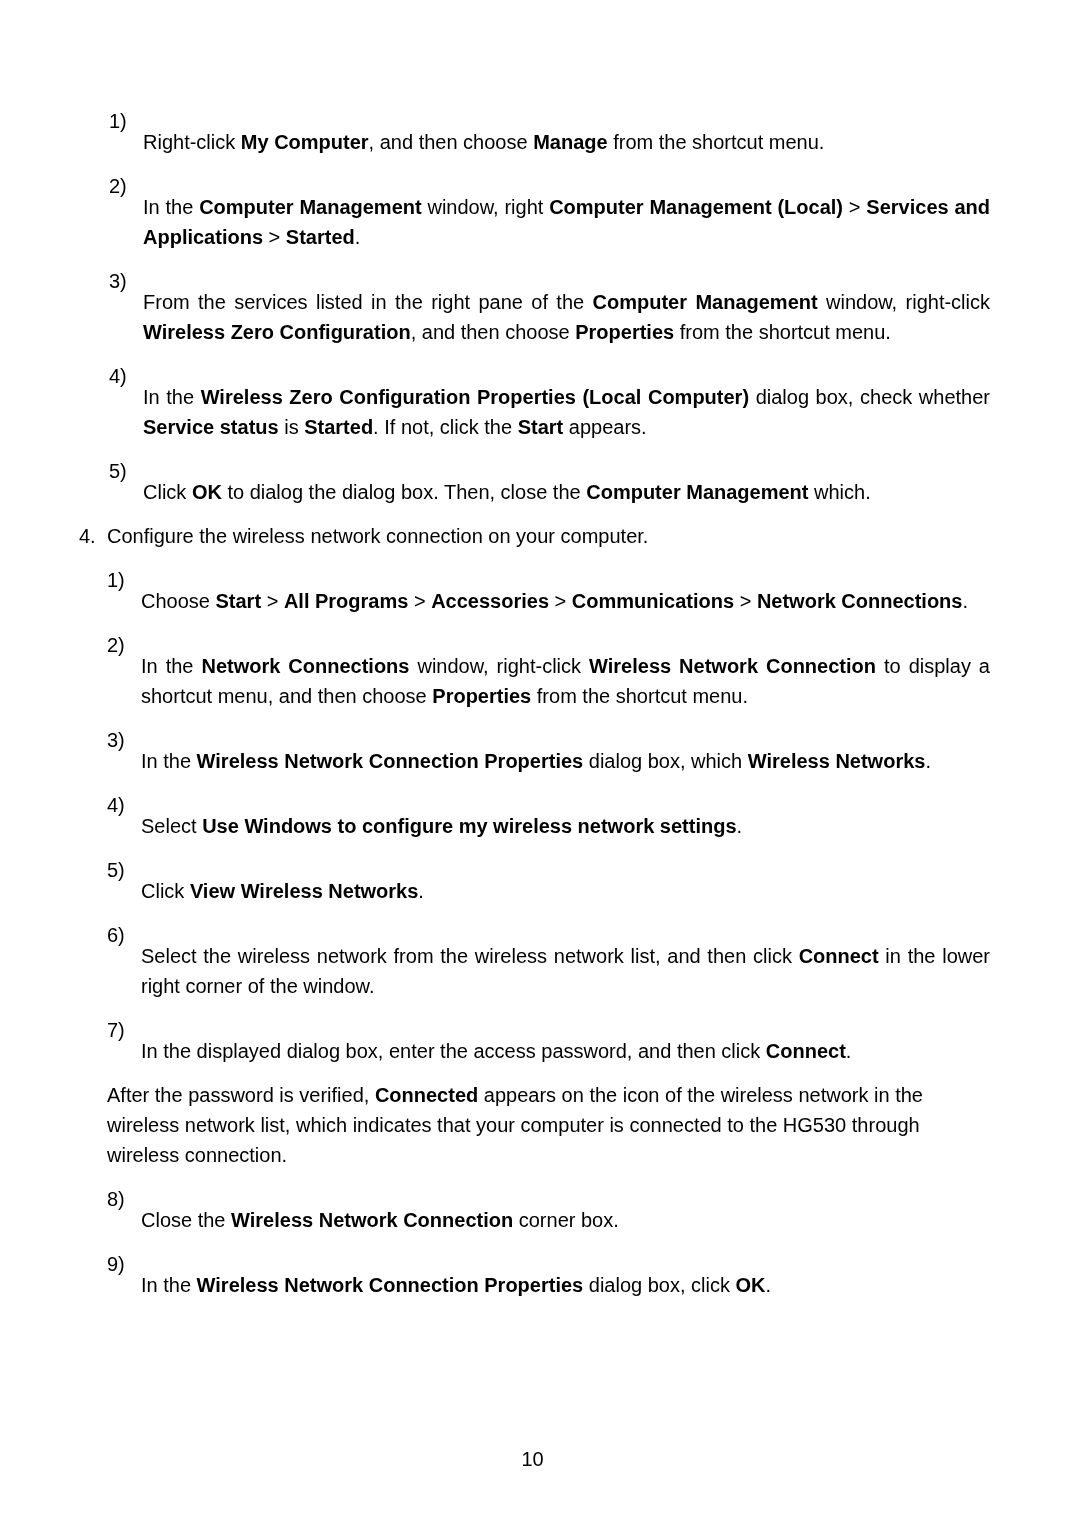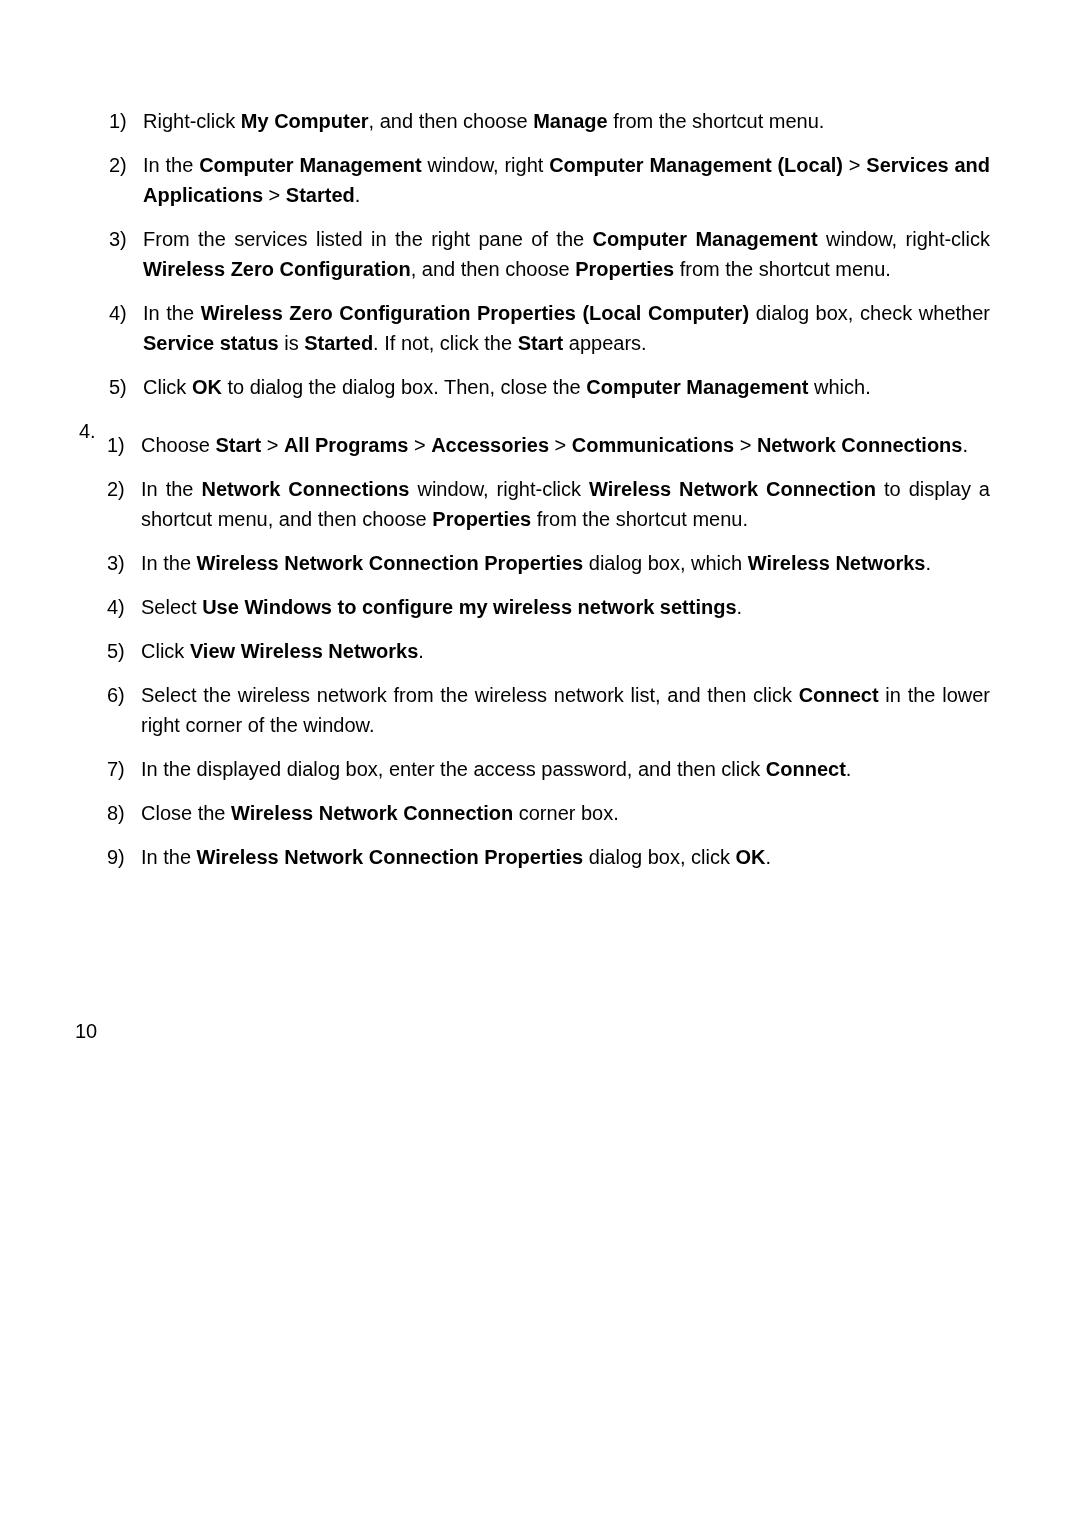--- a/index.html
+++ b/index.html
@@ -39,30 +39,31 @@
       margin-bottom: 14px;
     }
     .inner-marker {
       min-width: 34px;
     }
     .inner-content {
       flex: 1;
     }
     .justify {
       text-align: justify;
+      margin-top: 21px;
     }
     .bold {
       font-weight: bold;
     }
     .after-para {
       margin-top: 0;
       margin-bottom: 14px;
     }
     .page-number {
-      text-align: left;
+      text-align: center;
       margin-top: 130px;
       font-size: 20px;
     }
     .first-inner-list {
       padding-left: 34px;
     }
   </style>
 </head>
 <body>
 
@@ -96,20 +97,21 @@
     <span class="inner-content justify">
       <span>Click </span><span class="bold">OK</span><span> to dialog the dialog box. Then, close the </span><span class="bold">Computer Management</span><span> which.</span>
     </span>
   </li>
 </ol>
 
 <ol class="outer-list">
   <li class="outer-item">
     <span class="outer-marker">4.</span>
     <div class="outer-content">
+      <div>Configure the wireless network connection on your computer.</div>
       <ol class="inner-list" style="margin-top:14px;">
         <li class="inner-item">
           <span class="inner-marker">1)</span>
           <span class="inner-content justify">
             <span>Choose </span><span class="bold">Start</span><span> &gt; </span><span class="bold">All Programs</span><span> &gt; </span><span class="bold">Accessories</span><span> &gt; </span><span class="bold">Communications</span><span> &gt; </span><span class="bold">Network Connections</span><span>.</span>
           </span>
         </li>
         <li class="inner-item">
           <span class="inner-marker">2)</span>
           <span class="inner-content justify">
@@ -140,20 +142,23 @@
             <span>Select the wireless network from the wireless network list, and then click </span><span class="bold">Connect</span><span> in the lower right corner of the window.</span>
           </span>
         </li>
         <li class="inner-item">
           <span class="inner-marker">7)</span>
           <span class="inner-content justify">
             <span>In the displayed dialog box, enter the access password, and then click </span><span class="bold">Connect</span><span>.</span>
           </span>
         </li>
       </ol>
+      <p class="after-para">
+        <span>After the password is verified, </span><span class="bold">Connected</span><span> appears on the icon of the wireless network in the wireless network list, which indicates that your computer is connected to the HG530 through wireless connection.</span>
+      </p>
       <ol class="inner-list">
         <li class="inner-item">
           <span class="inner-marker">8)</span>
           <span class="inner-content justify">
             <span>Close the </span><span class="bold">Wireless Network Connection</span><span> corner box.</span>
           </span>
         </li>
         <li class="inner-item">
           <span class="inner-marker">9)</span>
           <span class="inner-content justify">

